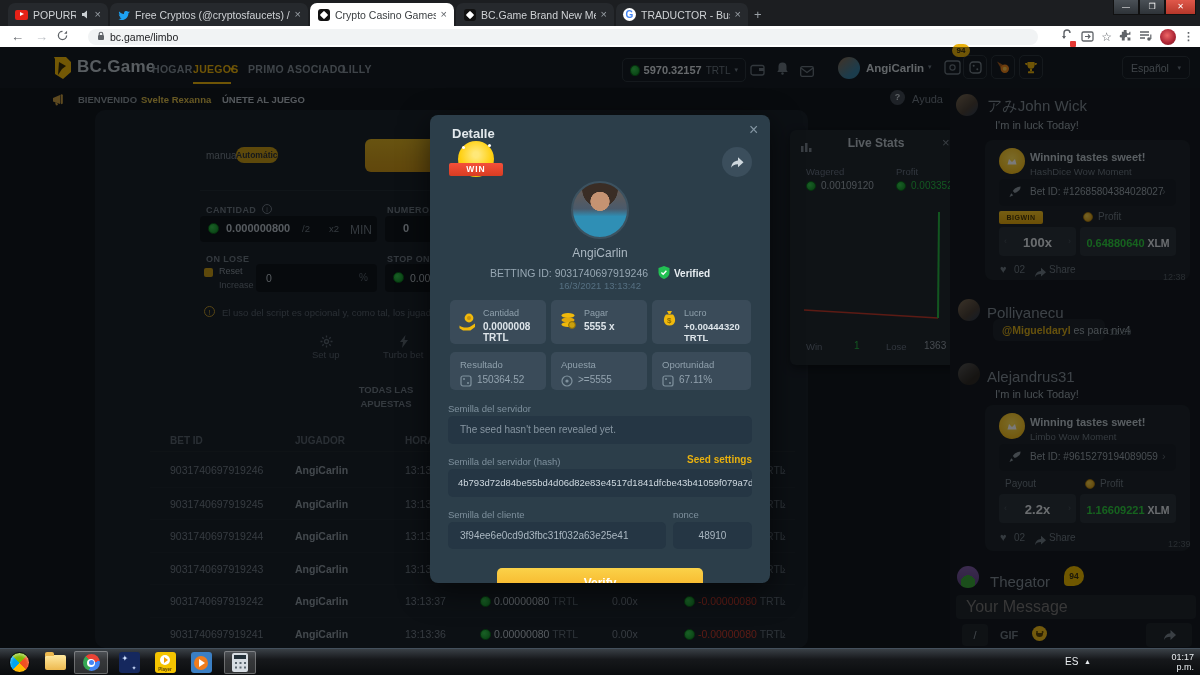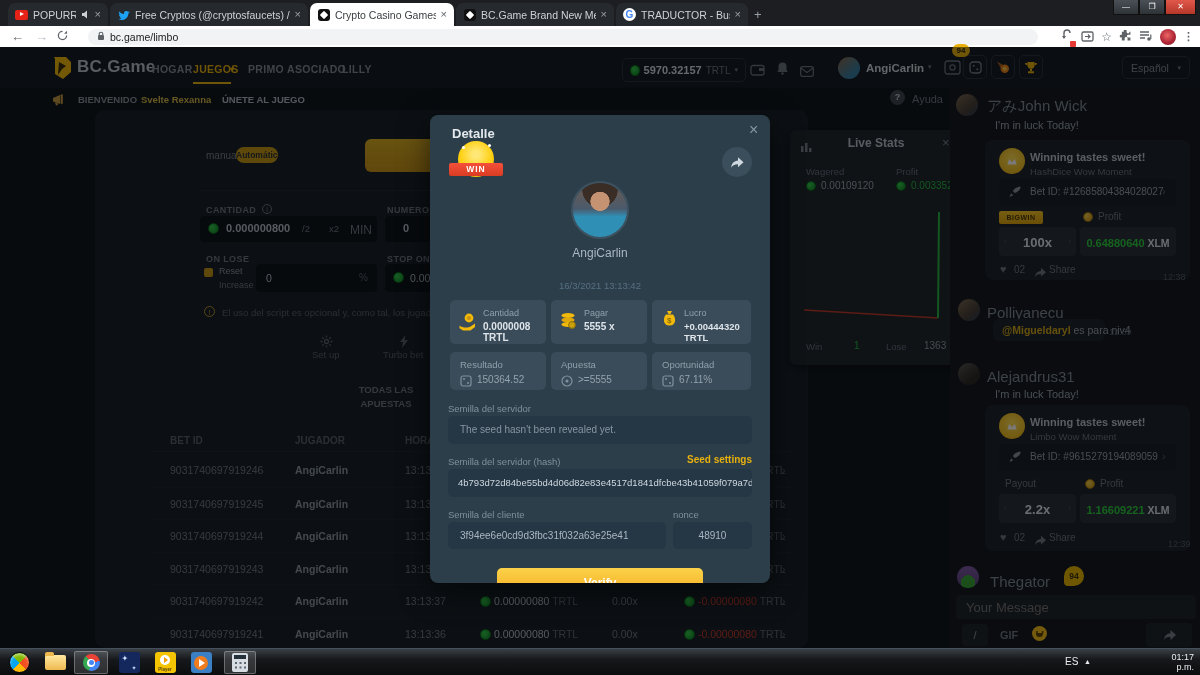--- a/index.html
+++ b/index.html
@@ -485,21 +485,21 @@
             <path d="M7 .8l5 4.4L7 9.6V7.1C3.9 7.1 2 8.3 1 10.2 1.3 6.4 3.6 4.2 7 3.9z" fill="#6e7984"></path>
           </svg></span>
       <span class="abs" style="left:64px;top:127px;font-size:10px;color:#6e7984;">Share</span>
     </div>
     <span class="ctime" style="left:1168px;top:492px;">12:39</span>
 
     <div class="cav" style="left:957px;top:519px;background:radial-gradient(circle at 50% 75%,#3aa33a 36%,transparent 37%),linear-gradient(#7d5ba6,#5e4383);"></div>
     <span class="cname" style="left:990px;top:526px;">Thegator</span>
     <div class="abs" style="left:1064px;top:519px;width:20px;height:20px;background:#e8b600;border-radius:50% 50% 50% 4px;color:#3b3214;font-size:8.5px;font-weight:bold;text-align:center;line-height:20px;">94</div>
 
-    <input class="abs" style="left: 956px; top: 548px; width: 240px; height: 24px; background: rgb(32, 38, 45); border: none; border-radius: 4px; padding: 0px 10px; font-size: 13px; color: rgb(154, 165, 173);" placeholder="Your Message">
+    <input class="abs" style="left: 956px; top: 548px; width: 240px; height: 24px; background: rgb(32, 38, 45); border: none; border-radius: 4px; padding: 0px 10px; font-size: 16px; color: rgb(154, 165, 173);" placeholder="Your Message">
     <div class="abs" style="left:962px;top:577px;width:26px;height:22px;background:#20262d;border-radius:4px;color:#8a959f;font-size:11px;text-align:center;line-height:22px;">/</div>
     <span class="abs" style="left:1000px;top:582px;font-size:11px;font-weight:bold;color:#6f7a84;">GIF</span>
     <div class="smiley" style="left:1032px;top:579px;"></div>
     <div class="abs" style="left:1146px;top:576px;width:46px;height:24px;background:#20262d;border-radius:4px;display:flex;align-items:center;justify-content:center;">
         <svg width="13" height="12">
           <path d="M7.5 1l5.5 5-5.5 5V7.8C4 7.8 2 9 1 11 1.3 6.9 3.8 4.5 7.5 4.2z" fill="#7a858f"></path>
         </svg>
       </div>
 
     <div class="dim"></div>
@@ -513,20 +513,28 @@
         <div class="wb-r">WIN</div>
       </div>
       <div class="abs" style="left:292px;top:32px;width:30px;height:30px;border-radius:50%;background:#3b4e5c;display:flex;align-items:center;justify-content:center;">
         <svg width="14" height="13">
             <path d="M8 1.2l5.5 5L8 11.2V8.3C4.5 8.3 2.3 9.6 1.2 11.8 1.5 7.2 4.3 4.7 8 4.4z" fill="#cfd8de"></path>
           </svg>
       </div>
 
       <div class="abs" style="left:141px;top:66px;width:58px;height:58px;border-radius:50%;background:radial-gradient(circle at 50% 34%,#c59372 21%,rgba(0,0,0,0) 22%),radial-gradient(circle at 50% 12%,#3a2d25 32%,rgba(0,0,0,0) 33%),linear-gradient(180deg,#6d5a4d 0%,#4a5a6b 48%,#2f8fb5 62%,#2f8fb5 100%);border:2px solid #3c5260;"></div>
       <div class="abs" style="left:0;top:131px;width:340px;text-align:center;font-size:12px;color:#aab7c1;">AngiCarlin</div>
+      <div class="abs" style="left:0;top:148px;width:340px;text-align:center;">
+        <span style="font-size:10.5px;color:#97a7b3;">BETTING ID: 9031740697919246</span>
+        <svg width="12" height="13" style="vertical-align:-2px;margin-left:5px;">
+            <path d="M6 0l5.5 2v4.5C11.5 9.8 9.2 11.9 6 13 2.8 11.9.5 9.8.5 6.5V2z" fill="#22c053"></path>
+            <path d="M3.4 6.4l1.8 1.8 3.2-3.4" fill="none" stroke="#fff" stroke-width="1.4"></path>
+          </svg>
+        <span style="font-size:10px;font-weight:bold;color:#e8eef2;">Verified</span>
+      </div>
       <div class="abs" style="left:0;top:165px;width:340px;text-align:center;font-size:9.5px;color:#567082;">16/3/2021 13:13:42</div>
 
       <div class="statbox" style="left:20px;top:185px;width:96px;height:44px;">
         <span class="abs" style="left:7px;top:12px;"><svg width="21" height="20">
               <circle cx="12" cy="6" r="4.4" fill="#f0b90b"></circle>
               <circle cx="12" cy="6" r="2" fill="#c9920a"></circle>
               <path d="M2.5 13.5c3.2 2.6 8.5 2.6 11.8.4l3.7-2.4v3.6l-4.6 3.4H6l-3.5-2.2z" fill="#f0b90b"></path>
             </svg></span>
         <span class="statlbl abs" style="left:33px;top:8px;">Cantidad</span>
         <span class="statval abs" style="left:33px;top:21px;">0.0000008 TRTL</span>

